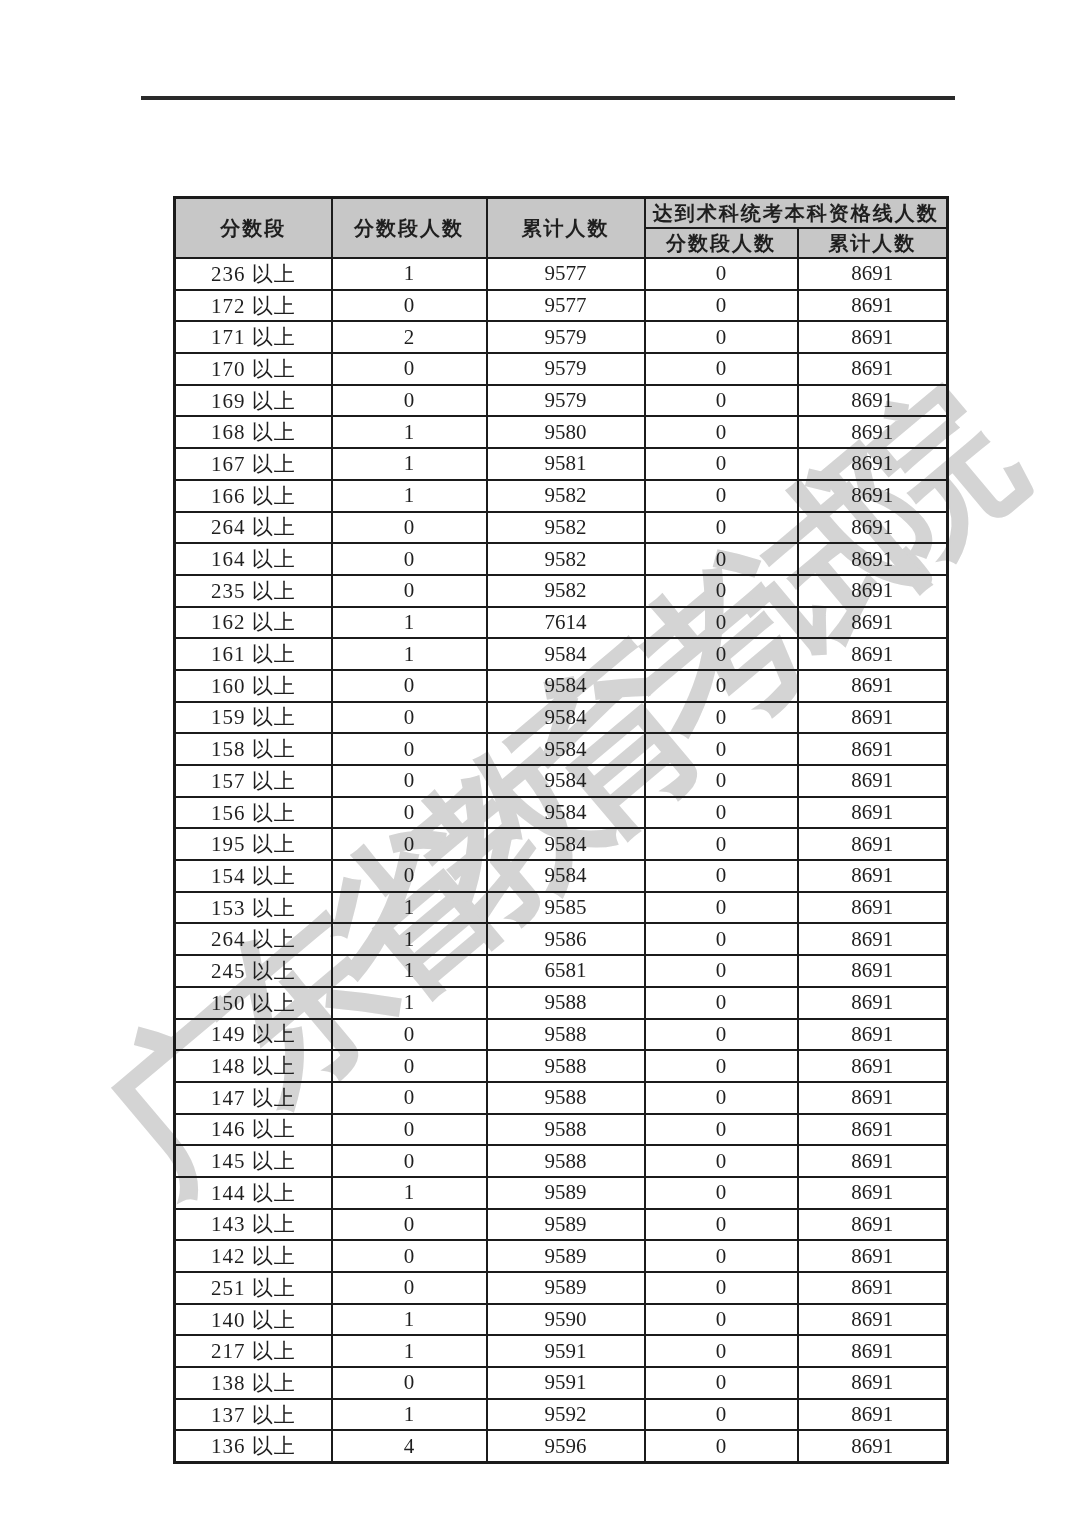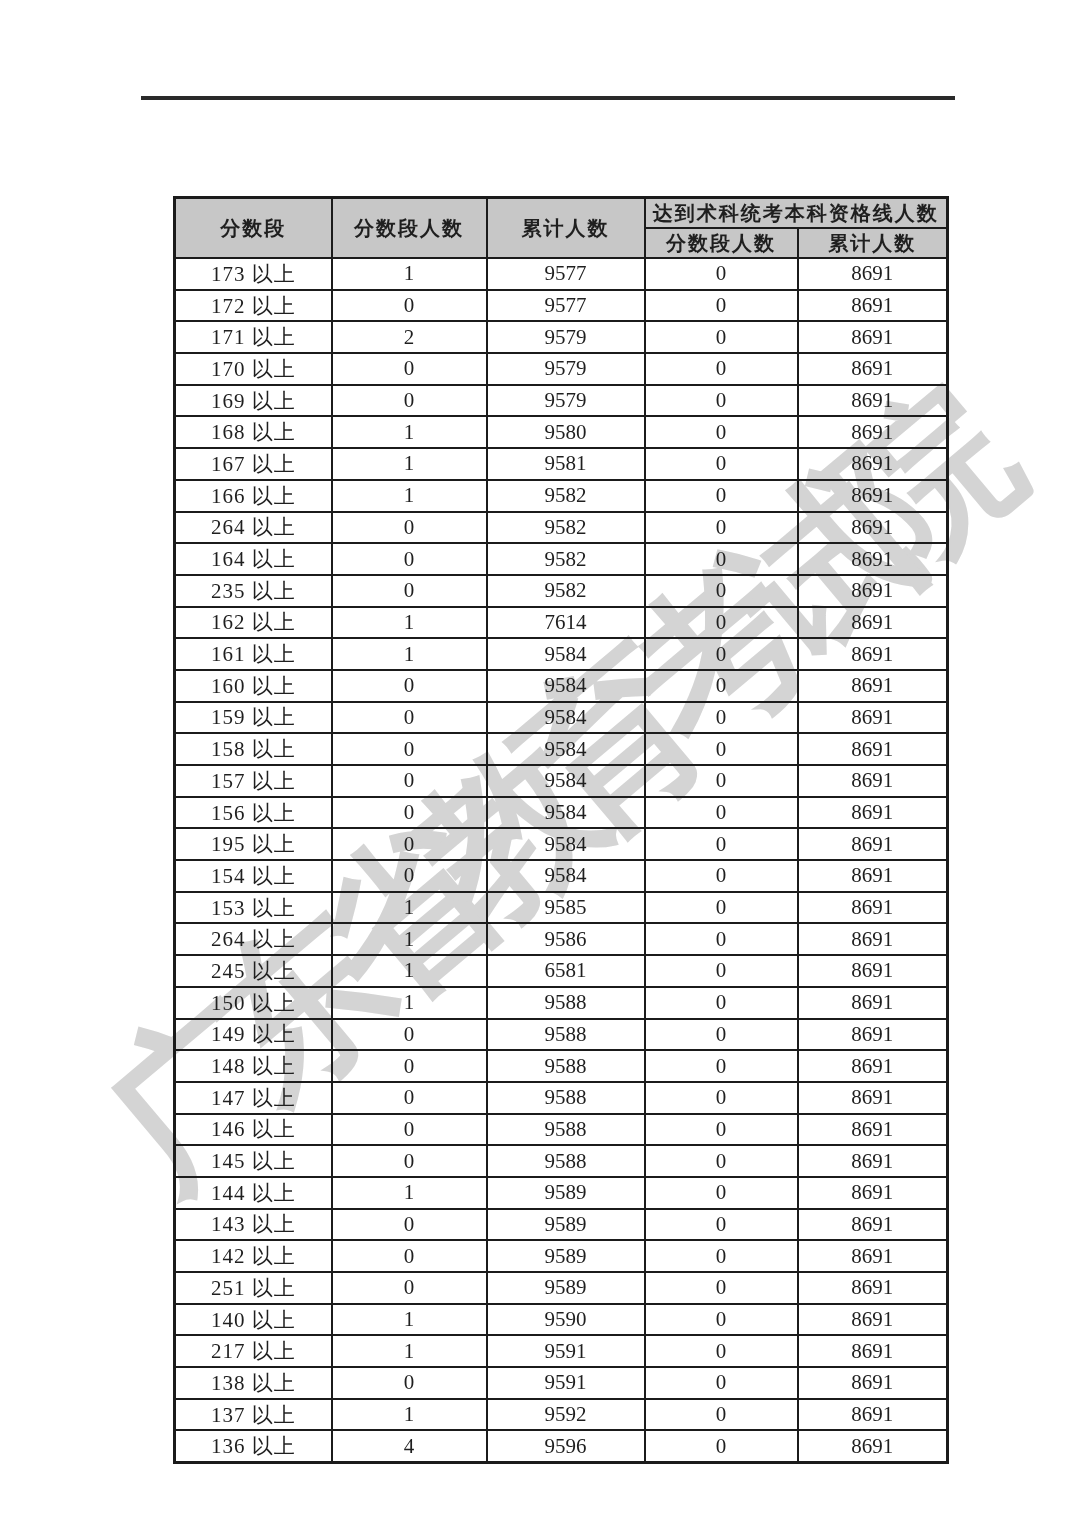--- a/index.html
+++ b/index.html
@@ -108,21 +108,21 @@
         <th rowspan="2" data-name="header-cumulative-count">累计人数</th>
         <th colspan="2" data-name="header-qualified-group">达到术科统考本科资格线人数</th>
       </tr>
       <tr data-name="header-row-sub">
         <th data-name="header-qualified-range-count">分数段人数</th>
         <th data-name="header-qualified-cumulative">累计人数</th>
       </tr>
     </thead>
     <tbody id="table-body" data-name="table-body">
         <tr data-name="table-row">
-          <td data-name="score-range-cell">173 以上</td>
+          <td data-name="score-range-cell">236 以上</td>
           <td data-name="range-count-cell">1</td>
           <td data-name="cumulative-cell">9577</td>
           <td data-name="qualified-range-count-cell">0</td>
           <td data-name="qualified-cumulative-cell">8691</td>
         </tr>
         <tr data-name="table-row">
           <td data-name="score-range-cell">172 以上</td>
           <td data-name="range-count-cell">0</td>
           <td data-name="cumulative-cell">9577</td>
           <td data-name="qualified-range-count-cell">0</td>

